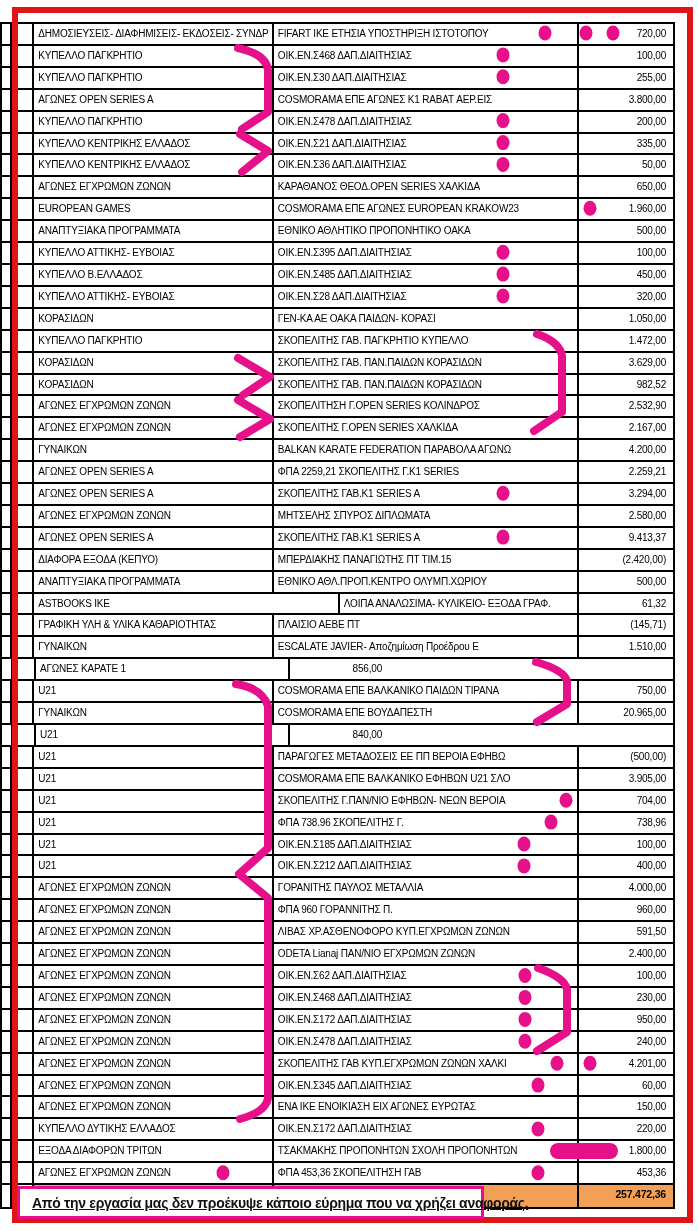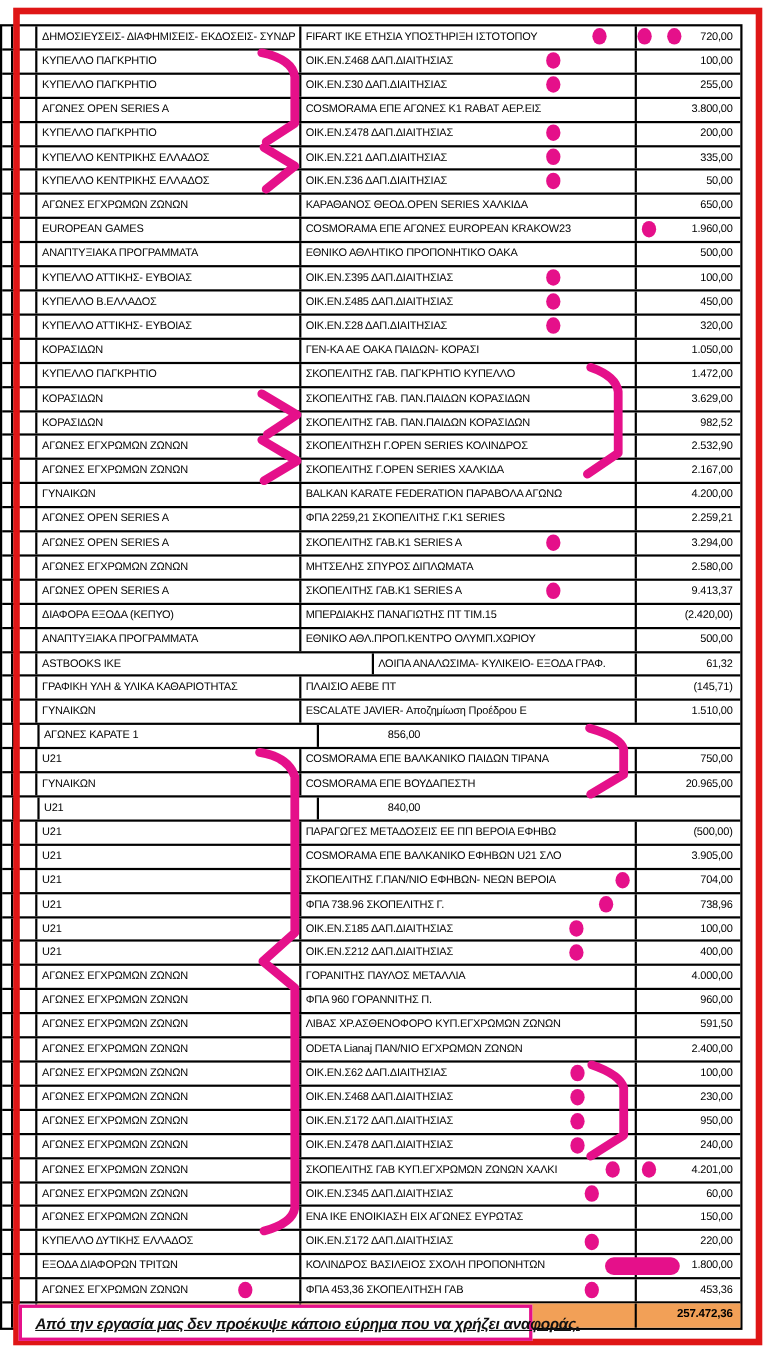--- a/index.html
+++ b/index.html
@@ -20,21 +20,21 @@
   .row.footer .c2,.row.footer .c3,.row.footer .c4{background:var(--totalbg,#F2A057);}
   .row.footer .c4{font-weight:bold;font-size:10.5px;}
   
   .red-frame{position:absolute;left:12px;top:7px;width:681px;height:1216px;
              border:6px solid #DF1616;box-sizing:border-box;z-index:5;pointer-events:none;}
   
   .marks{position:absolute;left:0;top:0;z-index:10;pointer-events:none;}
   
   .note-box{position:absolute;left:17px;top:1186px;width:467px;height:33px;
             box-sizing:border-box;background:#fff;border:3px solid #E5108A;z-index:20;
-            display:flex;align-items:center;padding-left:12px;font-style:italic;}
+            display:flex;align-items:center;padding-left:12px;}
   .note-box span{font-weight:bold;font-size:14px;letter-spacing:-0.3px;color:#111;
                  text-decoration:underline;white-space:nowrap;}
 </style>
 </head>
 <body>
 
 <div class="page">
   <div class="table" id="expenses-table">
       <div class="row">
     <div class="cell c0"></div>
@@ -388,21 +388,21 @@
     <div class="cell c0"></div>
     <div class="cell c1"></div>
     <div class="cell c2">ΚΥΠΕΛΛΟ ΔΥΤΙΚΗΣ ΕΛΛΑΔΟΣ</div>
     <div class="cell c3">ΟΙΚ.ΕΝ.Σ172 ΔΑΠ.ΔΙΑΙΤΗΣΙΑΣ</div>
     <div class="cell c4">220,00</div>
   </div>
       <div class="row">
     <div class="cell c0"></div>
     <div class="cell c1"></div>
     <div class="cell c2">ΕΞΟΔΑ ΔΙΑΦΟΡΩΝ ΤΡΙΤΩΝ</div>
-    <div class="cell c3">ΚΟΛΙΝΔΡΟΣ ΒΑΣΙΛΕΙΟΣ  ΣΧΟΛΗ ΠΡΟΠΟΝΗΤΩΝ</div>
+    <div class="cell c3">ΤΣΑΚΜΑΚΗΣ ΠΡΟΠΟΝΗΤΩΝ  ΣΧΟΛΗ ΠΡΟΠΟΝΗΤΩΝ</div>
     <div class="cell c4">1.800,00</div>
   </div>
       <div class="row">
     <div class="cell c0"></div>
     <div class="cell c1"></div>
     <div class="cell c2">ΑΓΩΝΕΣ ΕΓΧΡΩΜΩΝ ΖΩΝΩΝ</div>
     <div class="cell c3">ΦΠΑ 453,36 ΣΚΟΠΕΛΙΤΗΣΗ ΓΑΒ</div>
     <div class="cell c4">453,36</div>
   </div>
       <div class="row footer">

